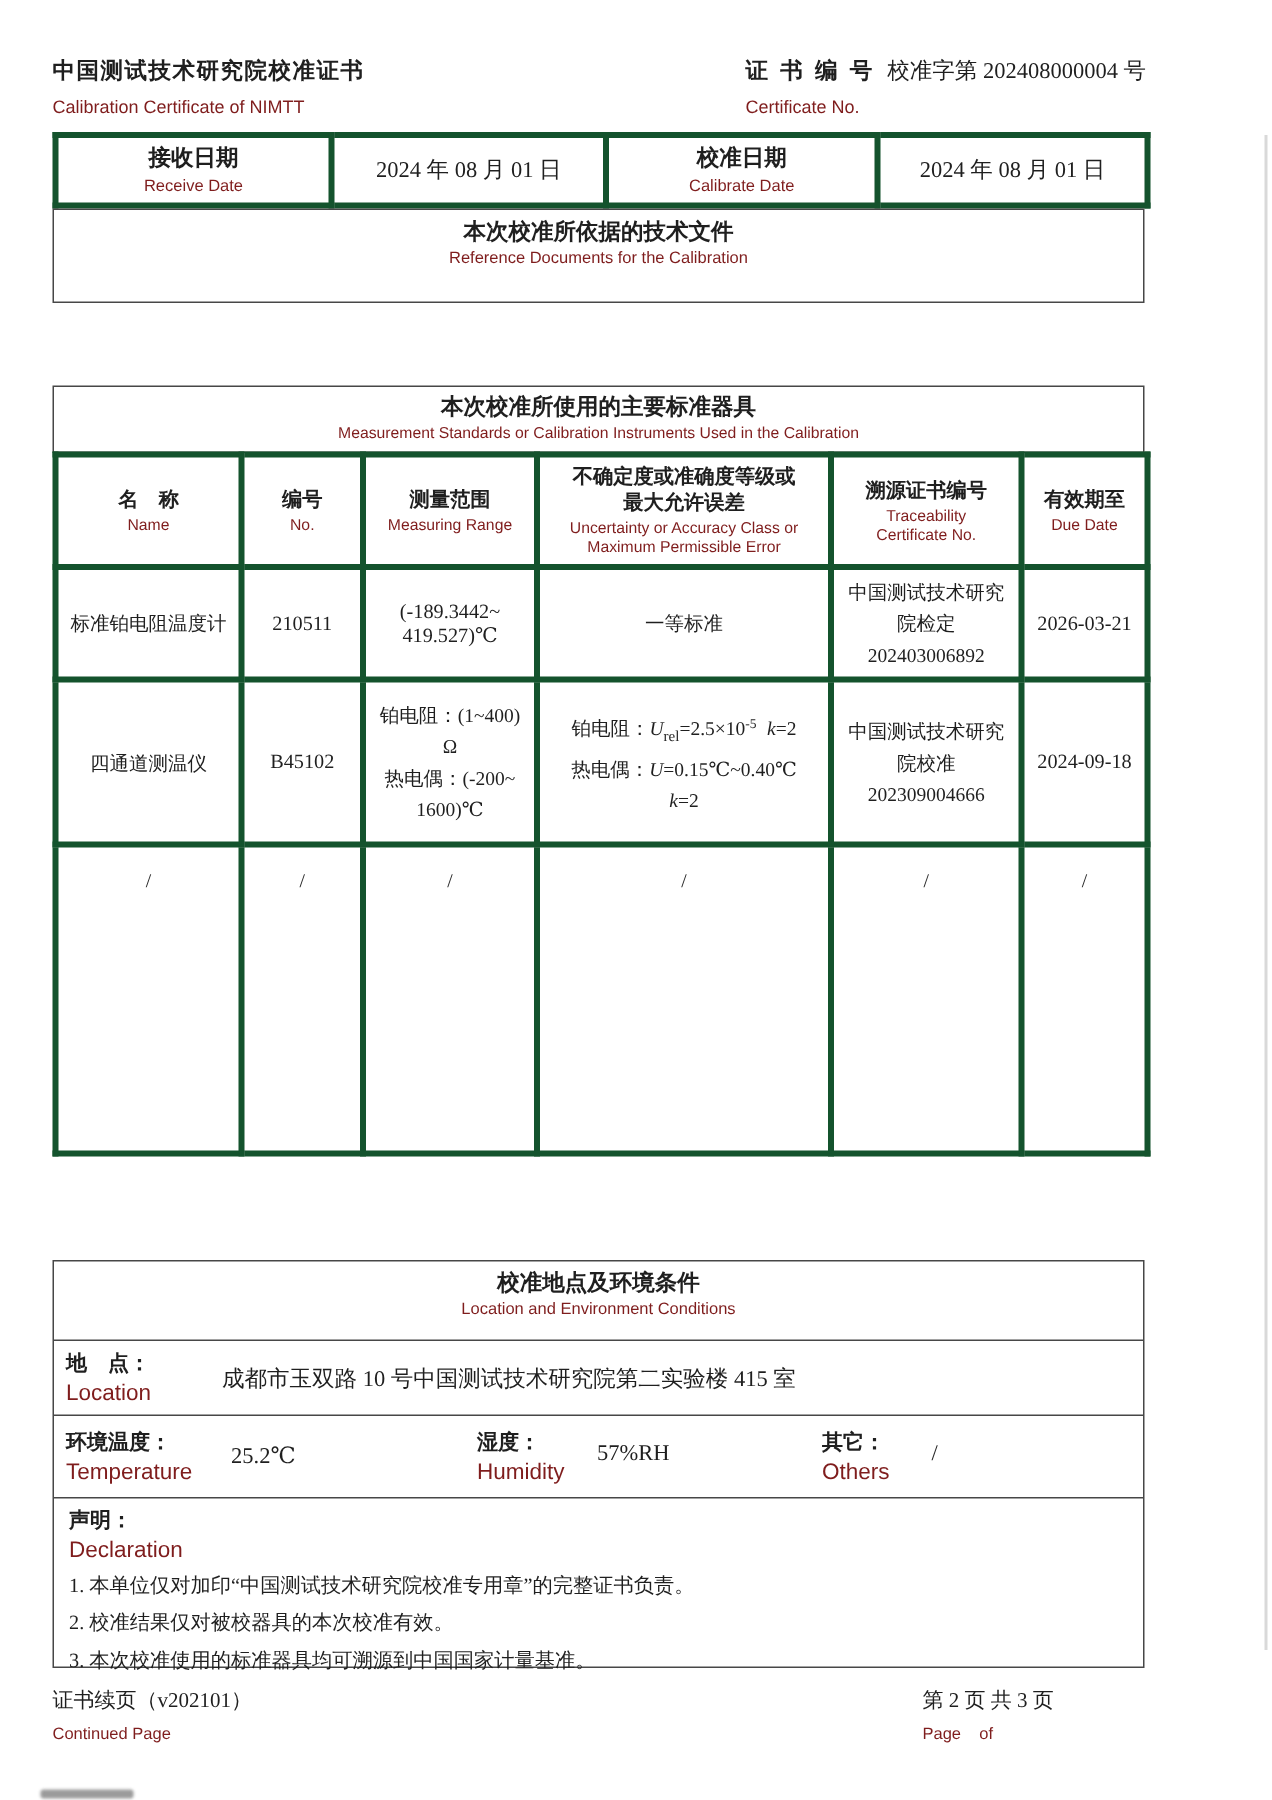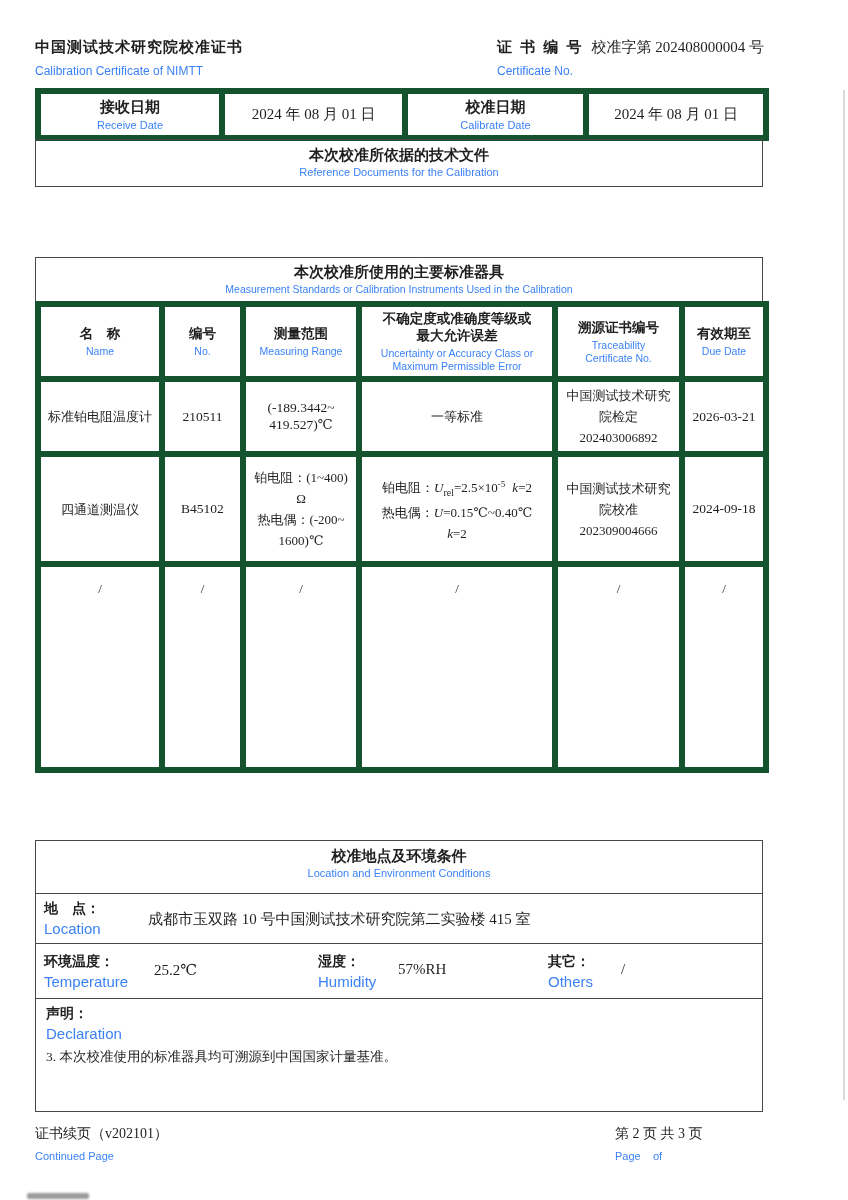--- a/index.html
+++ b/index.html
@@ -7,36 +7,36 @@
     position:relative;
     width:848px;height:1200px;
     background:#ffffff;
     overflow:hidden;
     font-family:"Liberation Sans",sans-serif;
     color:#1f1f1f;
     padding-left:24px;
   }
   .abs{position:absolute;}
   .zh-b{font-family:"Liberation Sans","DejaVu Sans",sans-serif;font-weight:700;}
-  .en{font-family:"Liberation Sans","DejaVu Sans",sans-serif;font-weight:400;color:#3b82f6;}
+  .en{font-family:"Liberation Sans","DejaVu Sans",sans-serif;font-weight:400;color:#7f1d1d;}
   .serif{font-family:"Liberation Serif","DejaVu Serif",serif;}
   .pre{white-space:pre-line;}
   .ctr{text-align:center;}
   .bx{border:1px solid #474747;box-sizing:border-box;}
 
   
   .hdr-title-zh{font-size:15px;letter-spacing:1px;}
   .hdr-title-en{font-size:12px;margin-top:7px;}
   .certno-line{font-size:15px;}
   .certno-zh{letter-spacing:2px;}
   .certno-val{font-size:15px;margin-left:8px;}
 
   
   table{border-collapse:collapse;table-layout:fixed;}
-  td,th{border:6px solid #14532d;padding:0;vertical-align:middle;text-align:center;font-weight:normal;}
+  td,th{border:4px solid #14532d;padding:0;vertical-align:middle;text-align:center;font-weight:normal;}
   .lbl-zh{font-size:15px;line-height:18px;}
   .lbl-en{font-size:11px;margin-top:3px;}
   .date-val{font-size:15px;}
 
   
   .sec-zh{font-size:15px;line-height:20px;padding-top:5px;}
   .sec-en{font-size:11px;line-height:15px;}
 
   
   .std-h-zh{font-size:13.5px;line-height:17px;}
@@ -101,21 +101,21 @@
       <td>
         <div class="zh-b lbl-zh">校准日期</div>
         <div class="en lbl-en">Calibrate Date</div>
       </td>
       <td class="serif date-val">2024 年 08 月 01 日</td>
     </tr>
   </tbody>
     </table>
 
   <div class="abs" style="left:35px;top:139px;width:728px;">
-    <div class="bx ctr" style="height:48px;">
+    <div class="bx ctr" style="height:63px;">
       <div class="zh-b sec-zh">本次校准所依据的技术文件</div>
       <div class="en sec-en">Reference Documents for the Calibration</div>
     </div>
   </div>
 
   <div class="abs" style="left:35px;top:257px;width:728px;">
     <div class="bx ctr" style="height:45px;">
       <div class="zh-b sec-zh" style="padding-top:4px;">本次校准所使用的主要标准器具</div>
       <div class="en sec-en" style="font-size:10.5px;">Measurement Standards or Calibration Instruments Used in the Calibration</div>
     </div>
@@ -236,20 +236,22 @@
         <div class="zh-b fld-zh">其它：</div>
         <div class="en fld-en">Others</div>
       </div>
       <div class="abs serif fld-val" style="left:585px;top:17px;">/</div>
     </div>
 
     <div class="row-line" style="height:113px;padding:6px 10px;">
       <div class="zh-b fld-zh">声明：</div>
       <div class="en fld-en">Declaration</div>
       <div class="serif decl-items">
+        <div>1. 本单位仅对加印“中国测试技术研究院校准专用章”的完整证书负责。</div>
+        <div>2. 校准结果仅对被校器具的本次校准有效。</div>
         <div>3. 本次校准使用的标准器具均可溯源到中国国家计量基准。</div>
       </div>
     </div>
   </div>
 
   <div class="abs" style="left:35px;top:1125px;width:728px;">
     <div class="abs" style="left:0;top:0;">
       <div class="serif ft-zh">证书续页（v202101）</div>
       <div class="en ft-en">Continued Page</div>
     </div>

